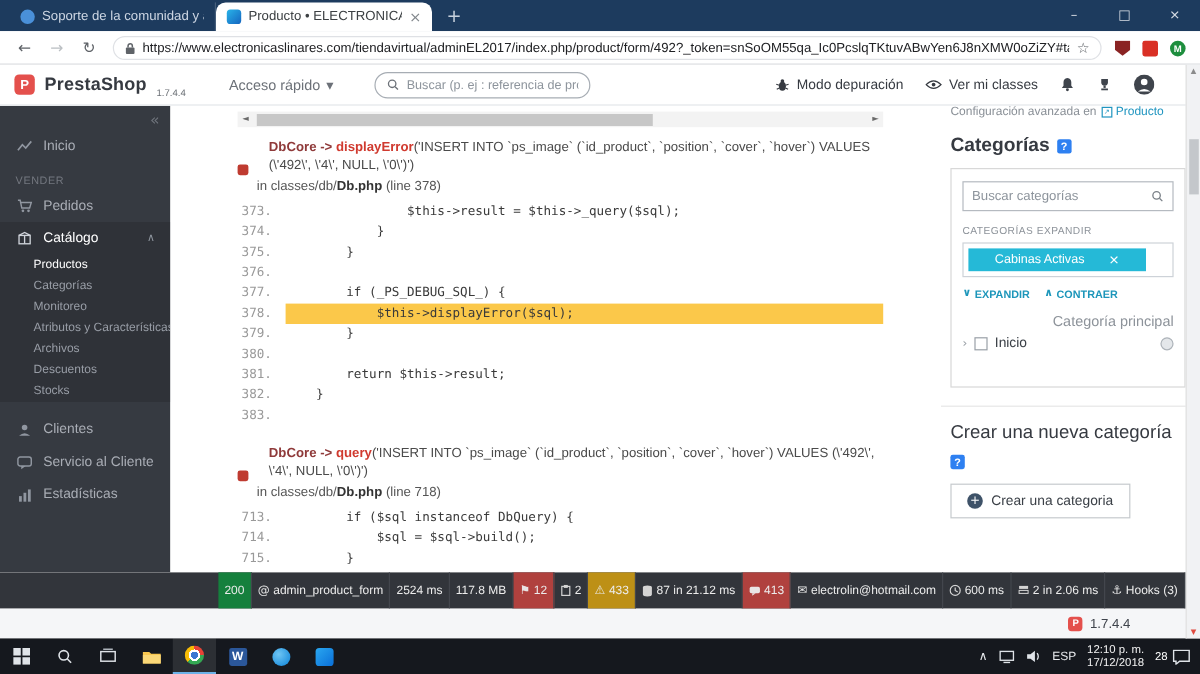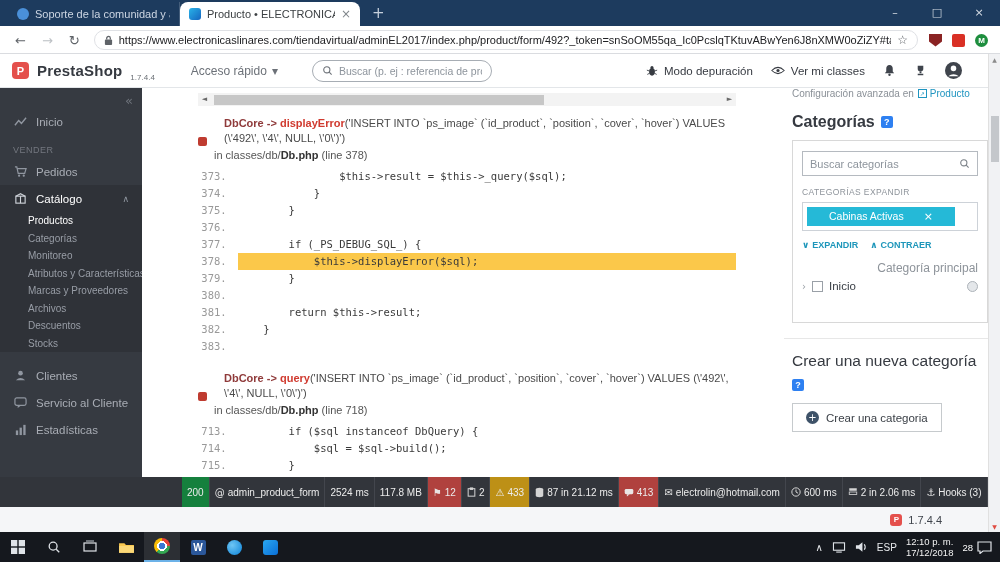--- a/index.html
+++ b/index.html
@@ -301,21 +301,20 @@
                 <line x1="7" y1="4.5" x2="7" y2="12" stroke="#cfd3da" stroke-width="1.2"></line>
               </svg>
           </span>
           <span class="lbl">Catálogo</span>
           <span class="chev ic-g">∧</span>
         </div>
         <div class="s-sub-item active">Productos</div>
         <div class="s-sub-item">Categorías</div>
         <div class="s-sub-item">Monitoreo</div>
         <div class="s-sub-item">Atributos y Características</div>
-        <div class="s-sub-item">Marcas y Proveedores</div>
         <div class="s-sub-item">Archivos</div>
         <div class="s-sub-item">Descuentos</div>
         <div class="s-sub-item">Stocks</div>
       </div>
       <div class="s-item push">
         <span class="s-ic">
           <svg width="13" height="13" viewBox="0 0 14 14">
               <circle cx="7" cy="4.5" r="2.5" fill="#9096a0"></circle>
               <path d="M2 12 Q7 7.5 12 12 L2 12 Z" fill="#9096a0"></path>
             </svg>

